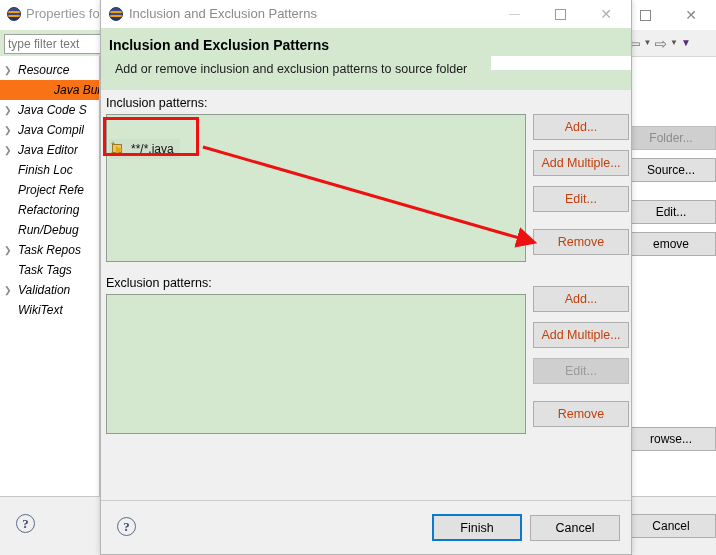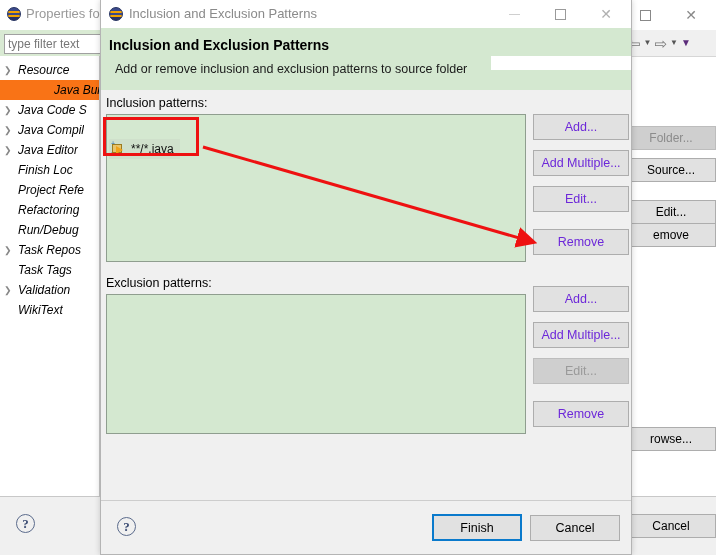--- a/index.html
+++ b/index.html
@@ -181,21 +181,21 @@
     position: absolute; left: 0px; width: 5px; height: 5px;
     color: #2b6fb5; font-size: 7px; line-height: 5px;
   }
   .pat-icon .plus1 { top: 0px; }
   .pat-icon .plus2 { top: 9px; }
   .list-row-text { font-size: 12px; color: #111; white-space: nowrap; }
 
   .dlg-btn {
     position: absolute; width: 96px; height: 26px;
     background: #e1e1e1; border: 1px solid #adadad;
-    font-size: 12.5px; color: #6d28d9;
+    font-size: 12.5px; color: #c2410c;
     display: flex; align-items: center; justify-content: center;
     white-space: nowrap;
   }
   .dlg-btn.disabled { background: #cfcfcf; color: #9a9a9a; border-color: #bdbdbd; }
 
   #dlg-footer {
     position: absolute; left: 0; top: 500px; width: 530px; height: 53px;
     background: #f0f0f0; border-top: 1px solid #cdcdcd;
   }
   #dlg-help { position: absolute; left: 16px; top: 16px; }
@@ -307,21 +307,21 @@
         <span class="tree-label">WikiText</span>
       </div>
     </div>
 
     <div id="bg-green-strip"></div>
 
     <div id="bg-right-panel">
       <div class="bg-btn disabled" style="top:69px;">Folder...</div>
       <div class="bg-btn" style="top:101px;">Source...</div>
       <div class="bg-btn" style="top:143px;">Edit...</div>
-      <div class="bg-btn" style="top:166px;">emove</div>
+      <div class="bg-btn" style="top:175px;">emove</div>
       <div class="bg-btn" style="top:370px;">rowse...</div>
     </div>
 
     <div id="bg-bottom-bar">
       <div class="help-circle" style="position:absolute;left:16px;top:17px;">?</div>
       <div class="bg-btn" style="left:626px;top:17px;">Cancel</div>
     </div>
   </div>
 
   <div id="dialog">

